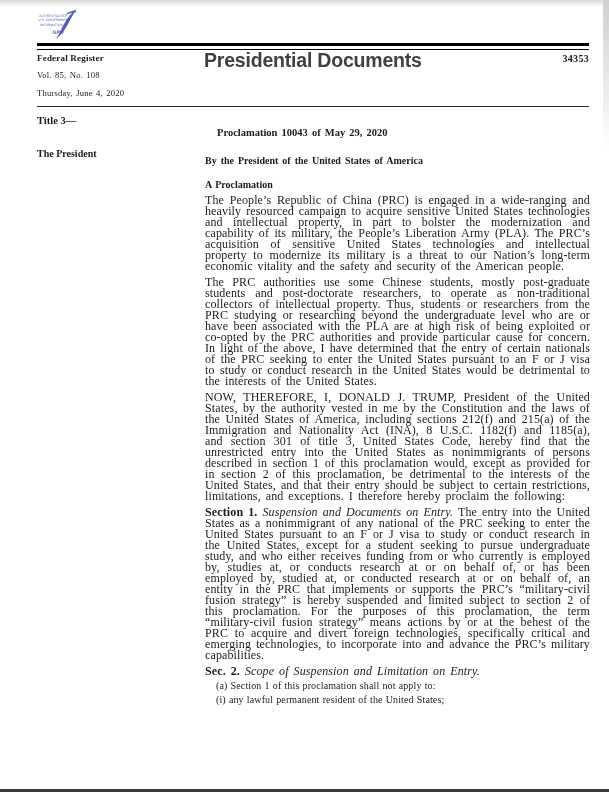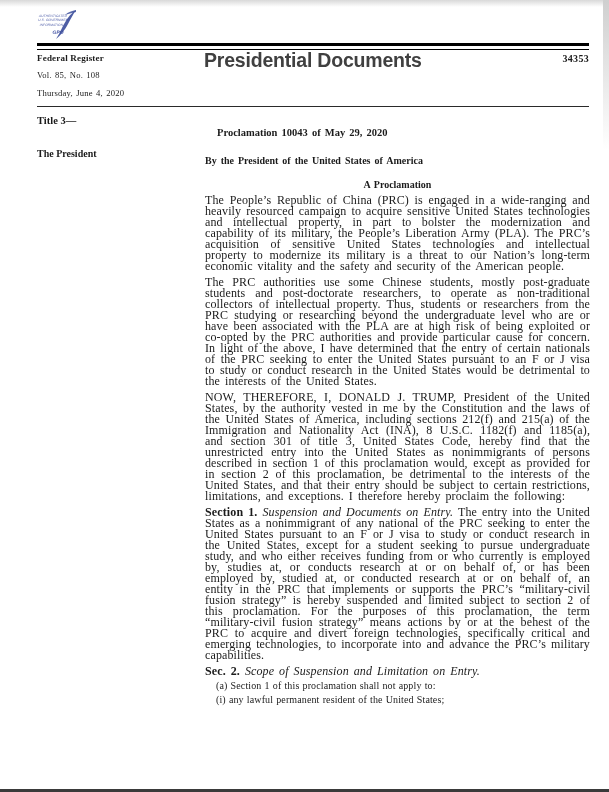--- a/index.html
+++ b/index.html
@@ -34,21 +34,21 @@
 
   .sidebar{position:absolute;left:37px;top:115px;width:150px;}
   .sidebar .t3{font-size:10.5px;font-weight:bold;margin:0 0 22px 0;}
   .sidebar .pres{font-size:10px;font-weight:bold;margin:0;}
 
   .main{position:absolute;left:205px;top:115px;width:385px;}
   .proc-line{font-size:10.5px;font-weight:bold;margin:12px;word-spacing:1.5px;}
   .doc-title{font-size:13.2px;font-weight:bold;line-height:15px;
     margin:10px 0 0 0;text-align:justify;word-spacing:2.5px;}
   .byline{font-size:10px;font-weight:bold;margin:17px 0 0 0;word-spacing:1.5px;}
-  .proc-head{font-size:10px;font-weight:bold;margin:13px 0 0 0;word-spacing:1px;text-align:center;}
+  .proc-head{font-size:10px;font-weight:bold;margin:13px 0 0 0;word-spacing:1px;}
   .body-par{font-size:12px;line-height:11px;text-align:justify;
     word-spacing:1.8px;letter-spacing:.12px;margin:5px 0 0 0;}
   .body-par:last-of-type{margin-bottom:0;}
   .b{font-weight:bold;}
   .i{font-style:italic;}
   .sub-item{font-size:10px;line-height:11.6px;letter-spacing:.12px;
     word-spacing:.5px;margin:2.5px 0 0 0;padding-left:11px;}
 </style>
 </head>
 <body>

